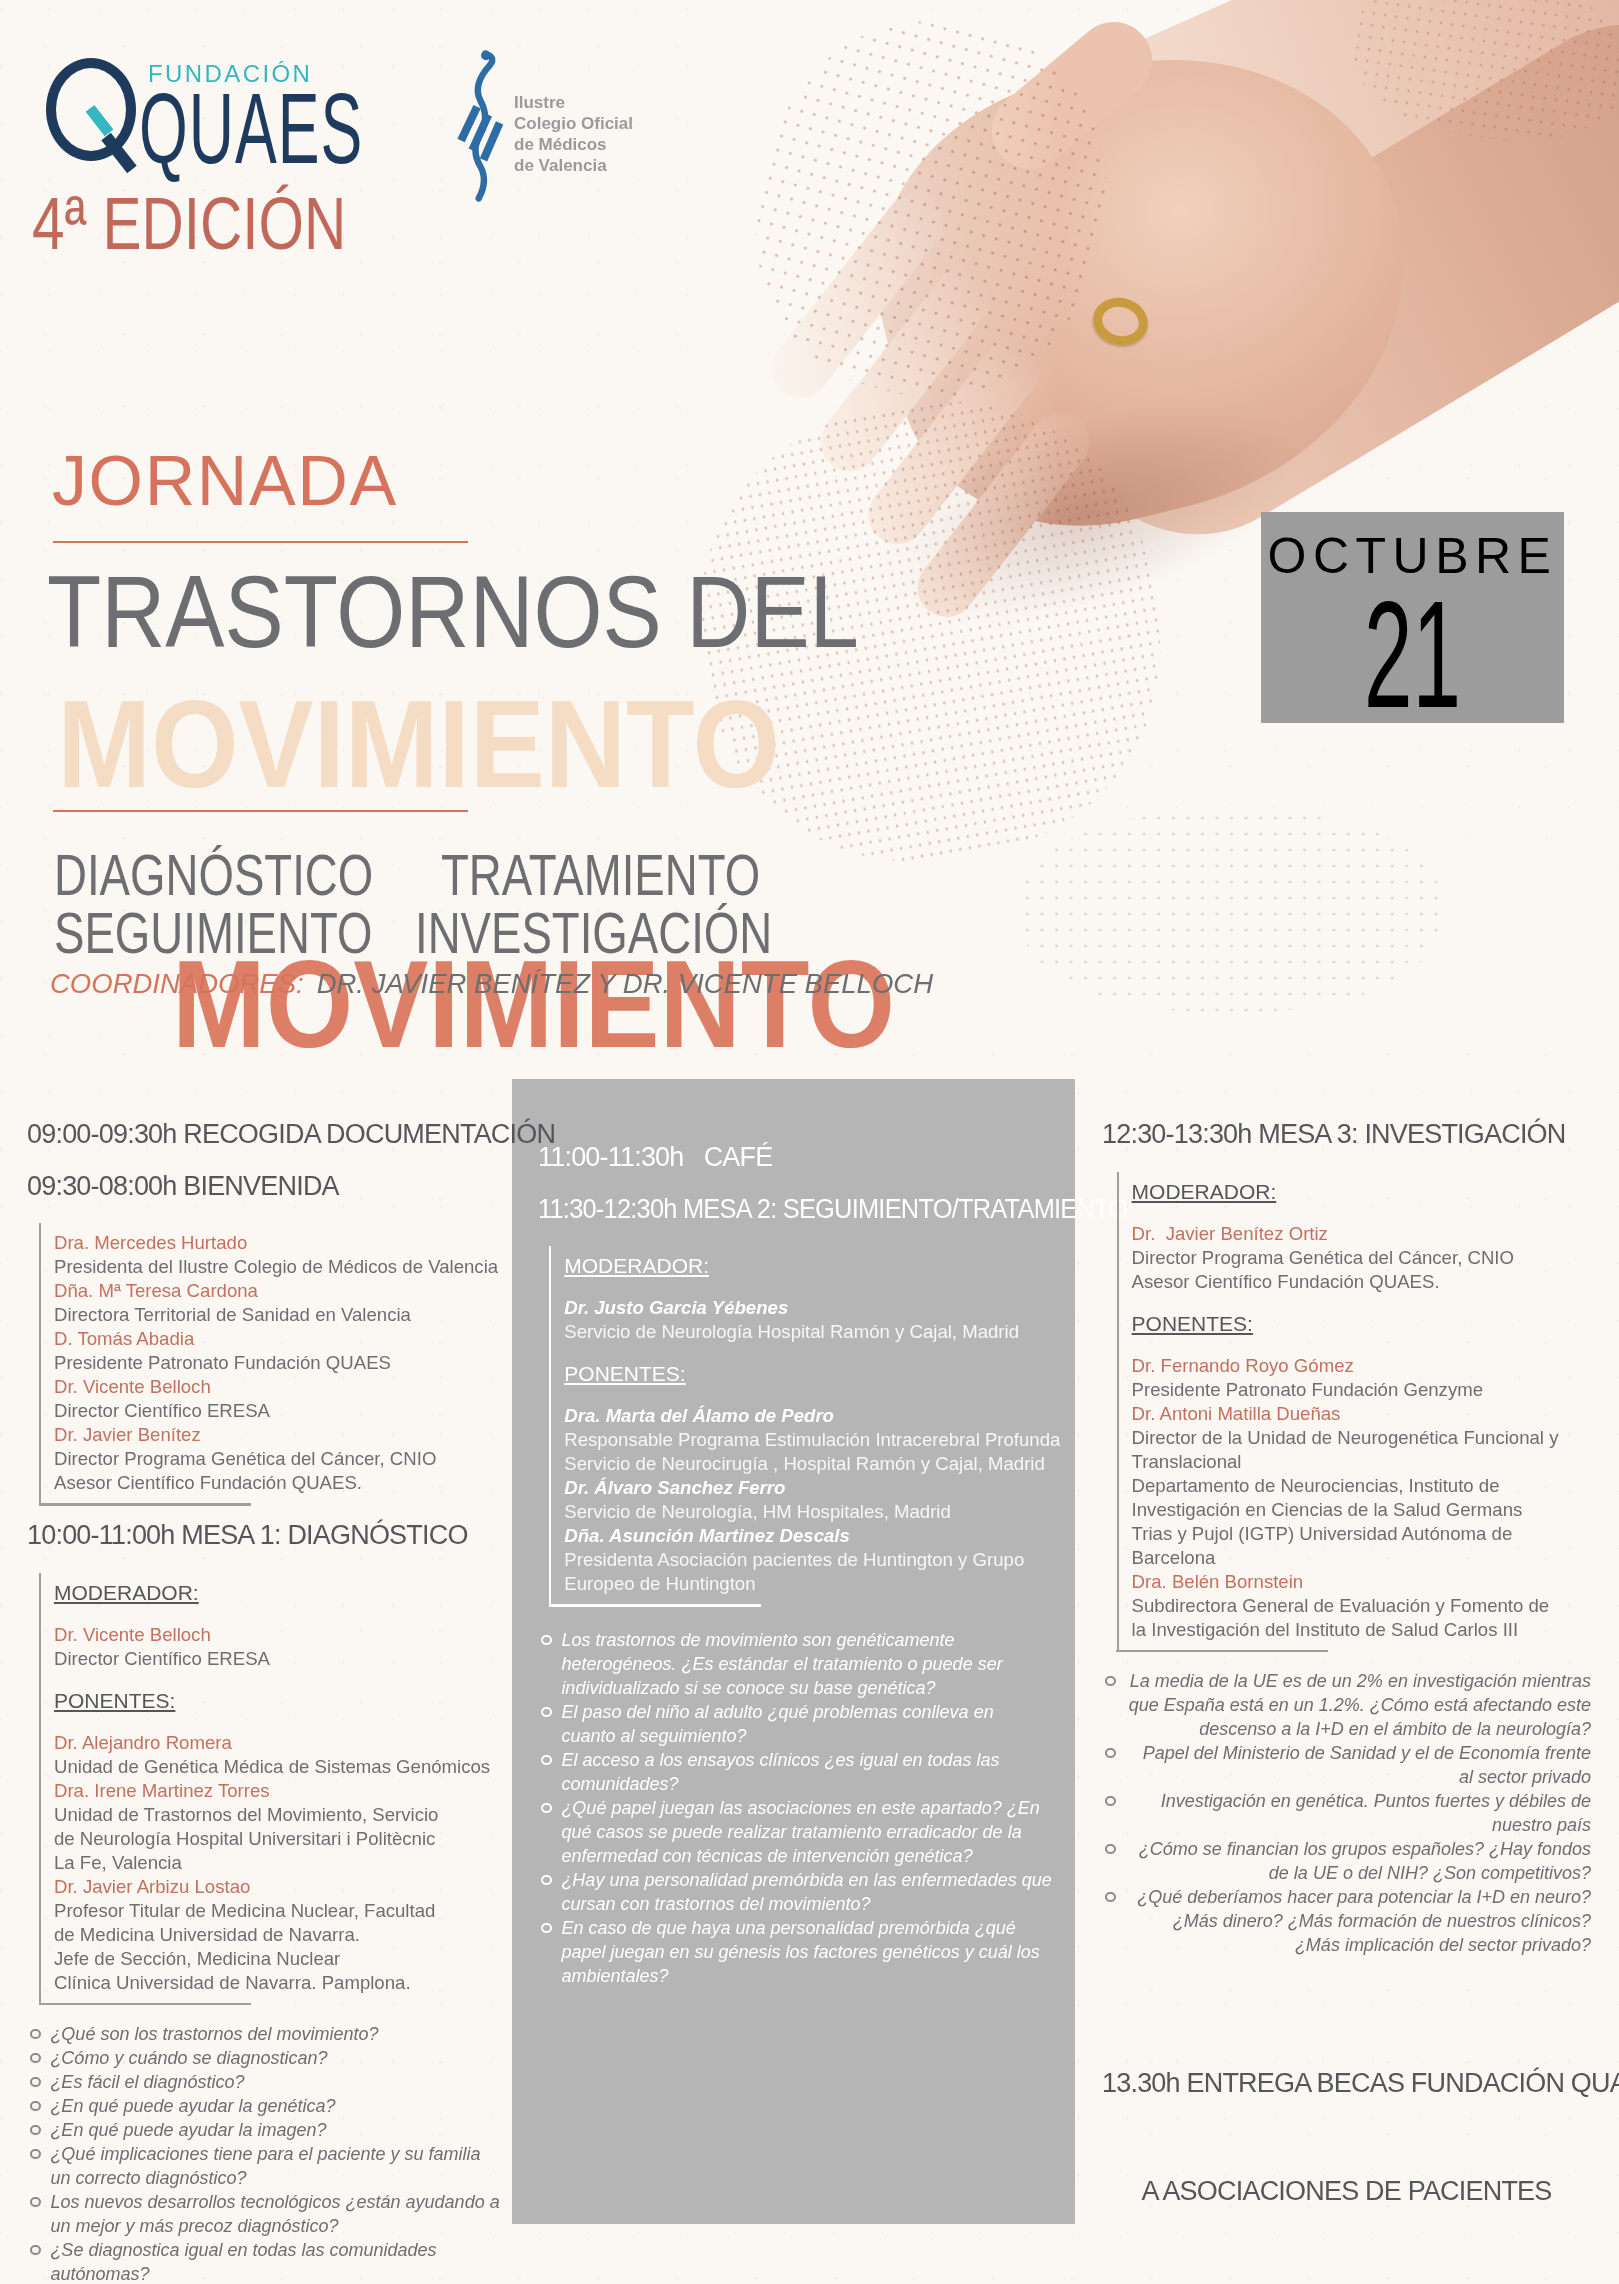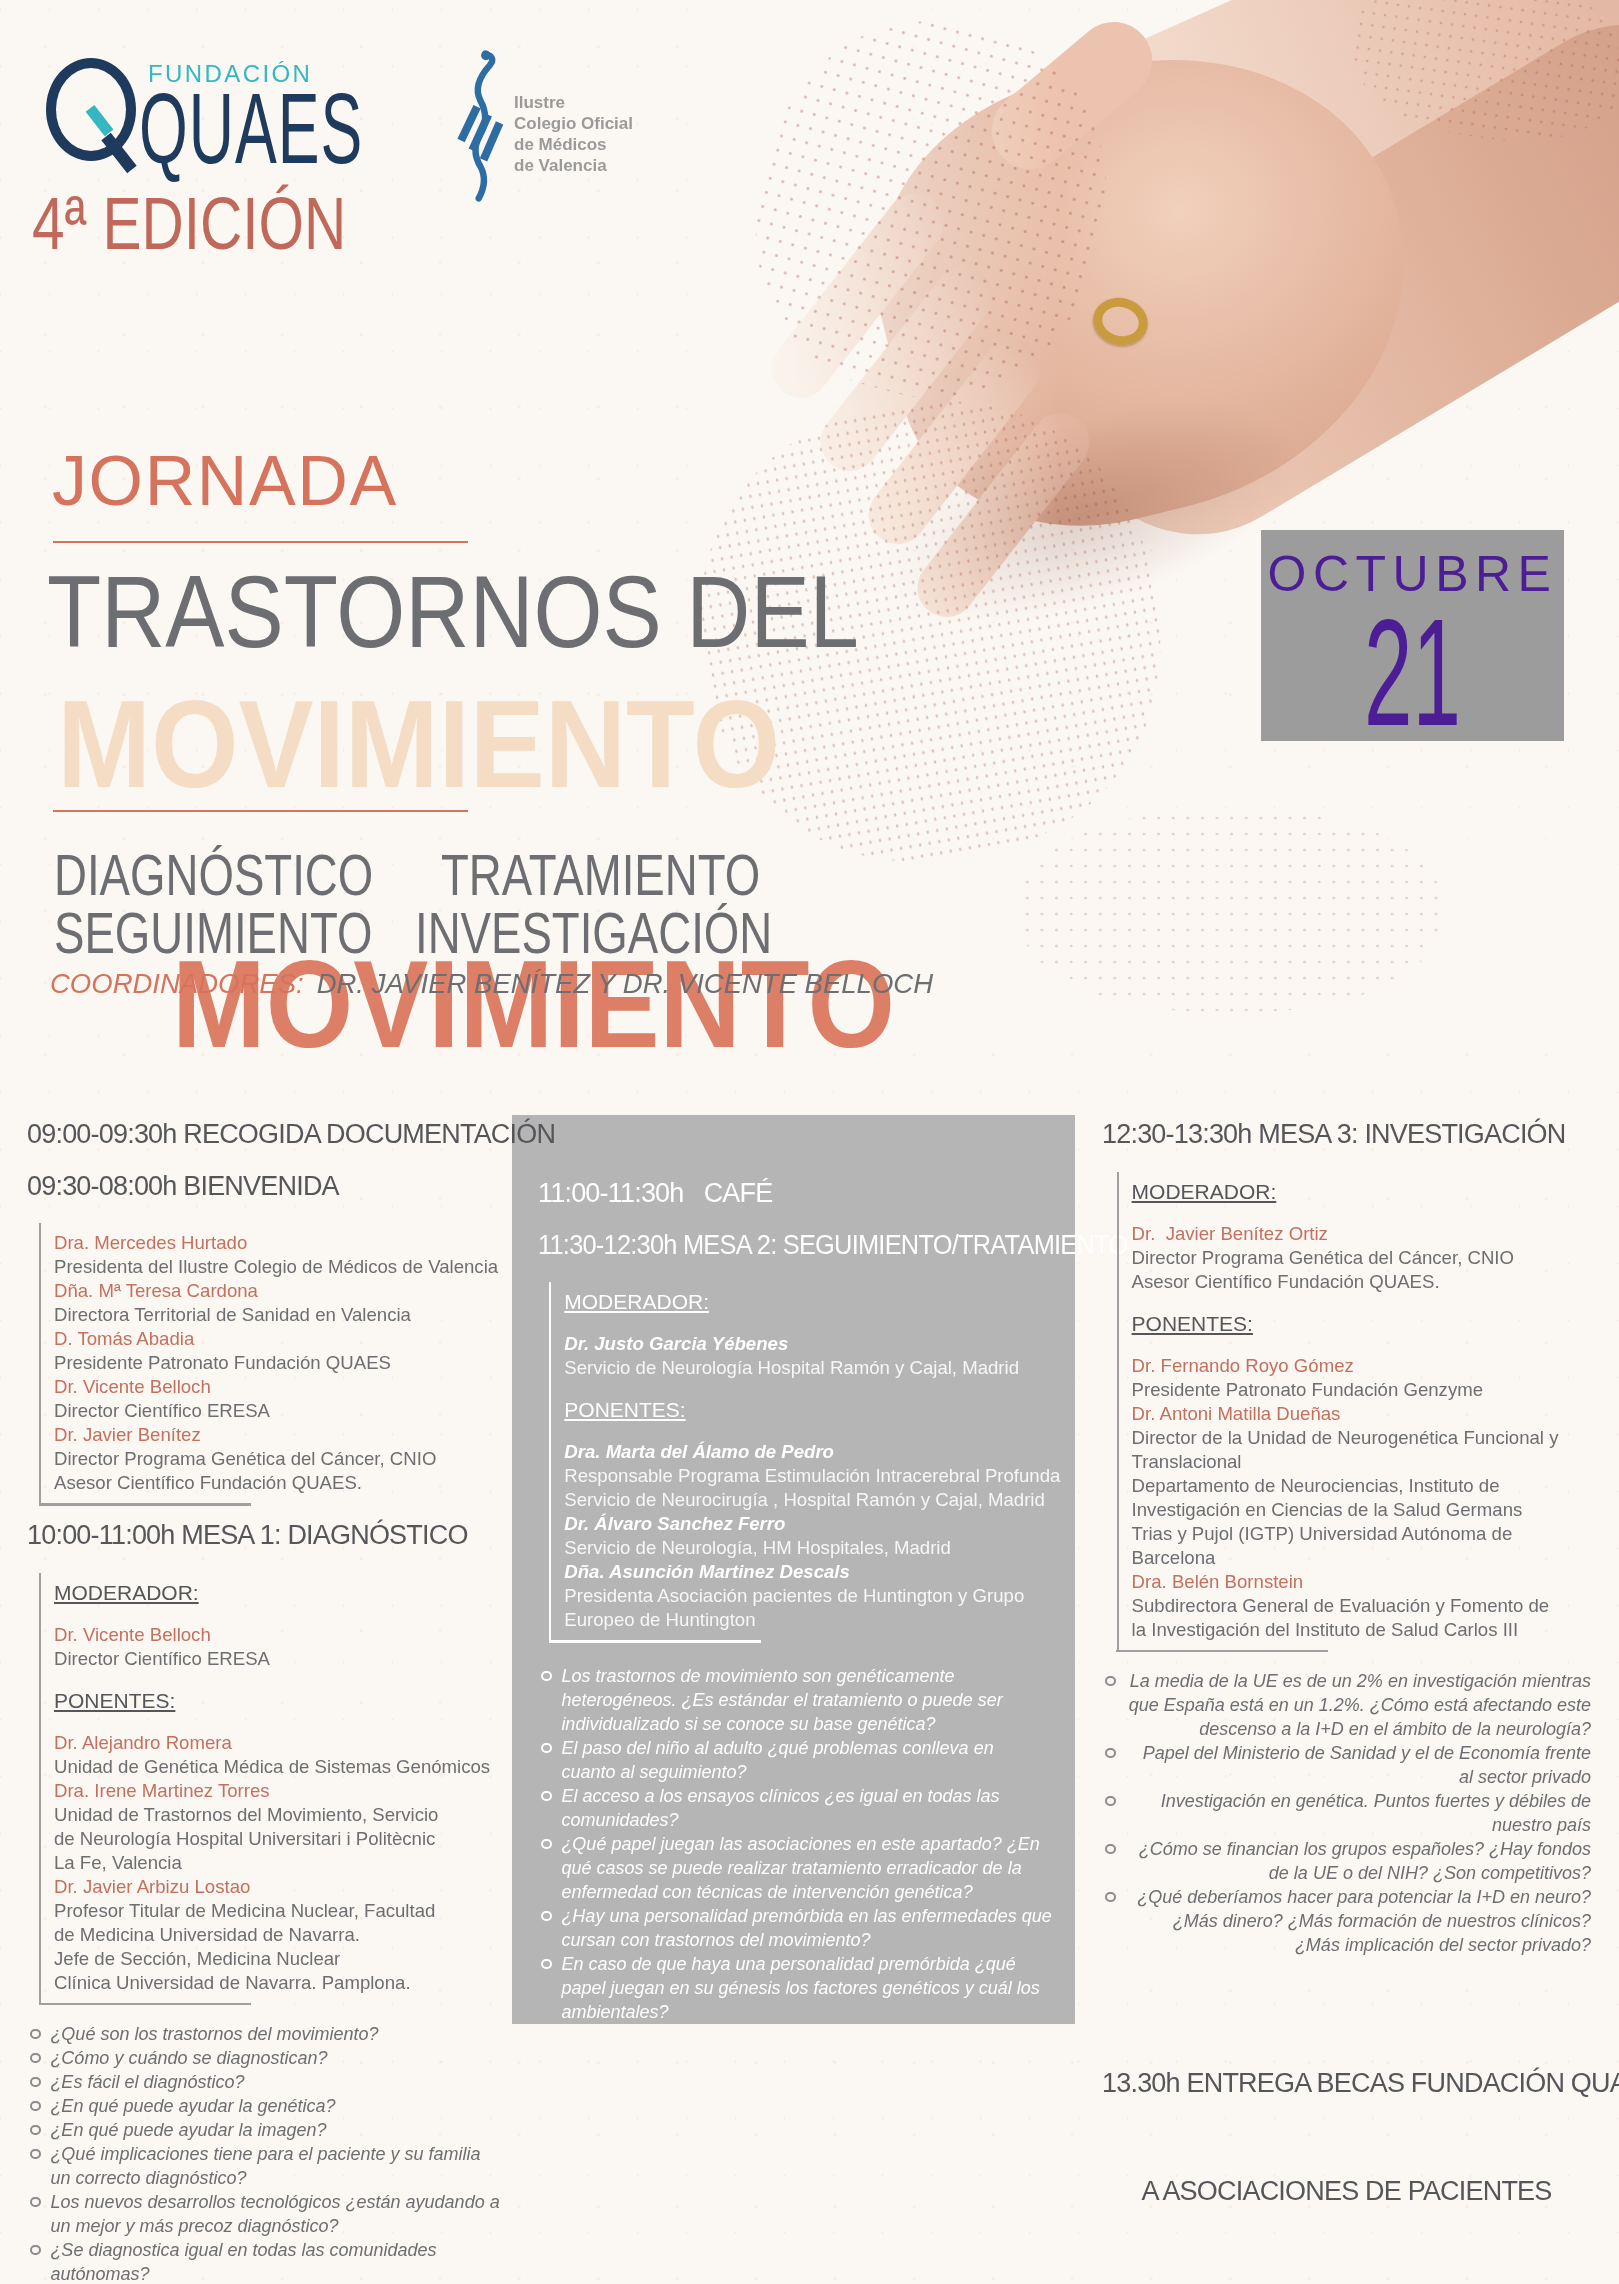--- a/index.html
+++ b/index.html
@@ -60,29 +60,29 @@
   .mov{left:47px;top:646px;font-size:125px;font-weight:bold;transform:scaleX(.9);transform-origin:0 0;white-space:pre;z-index:3;}
   .mov .sh{position:absolute;left:11.3px;top:26px;color:#f5dcc5;}
   .mov .mn{position:relative;color:#dd7f66;}
   .topic{font-size:57px;color:#6d6e71;transform:scaleX(.8);transform-origin:0 0;white-space:pre;z-index:3;}
   .tp1{left:54px;top:842px;} .tp2{left:441px;top:842px;}
   .tp3{left:54px;top:900px;} .tp4{left:415px;top:900px;}
   .coords{left:50px;top:968px;font-style:italic;font-size:27.5px;white-space:pre;z-index:3;}
   .coords .lab{color:#d5735c;}
   .coords .nm{color:#6d6e71;margin-left:13px;}
   
-  .datebox{left:1261px;top:530px;width:303px;height:211px;background:#9c9c9c;color:#4c1d95;text-align:center;z-index:3;}
+  .datebox{left:1261px;top:512px;width:303px;height:211px;background:#9c9c9c;color:#000000;text-align:center;z-index:3;}
   .datebox .month{font-size:50px;letter-spacing:6.5px;margin-top:14.6px;white-space:pre;}
   .datebox .day{font-size:121px;line-height:121px;margin-top:0;transform:scale(.72,1.26);transform-origin:50% 22%;}
   .venue{left:1227px;top:755px;width:372px;text-align:center;z-index:3;}
   .venue .v1{font-size:49px;color:#55565a;line-height:47px;}
   .venue .v2{font-size:55px;color:#c0695a;letter-spacing:4.9px;line-height:53px;}
   .venue .v3{font-size:49px;color:#55565a;letter-spacing:-1.6px;line-height:47px;}
   
-  .panel{position:absolute;left:512px;top:1079px;width:563px;height:909px;background:#b5b5b5;z-index:2;margin-top:36px;}
+  .panel{position:absolute;left:512px;top:1079px;width:563px;height:1145px;background:#b5b5b5;z-index:2;}
   .panel-inner{padding:42px 23px 0 26px;}
   .col-left{position:absolute;left:27px;top:1098px;width:474px;z-index:3;}
   .col-right{position:absolute;left:1102px;top:1098px;width:489px;z-index:3;}
   .ph{font-size:27px;color:#55565a;letter-spacing:-0.8px;line-height:29px;font-weight:400;white-space:pre;}
   .ph + .ph{margin-top:19.4px;}
   .ph.mt{margin-top:18px;}
   .squeeze{transform:scaleX(.94);transform-origin:0 50%;}
   .panel .ph{color:#fff;}
   .pbox{position:relative;border-left:2.4px solid #9f9f9f;padding:8px 0 8px 13px;margin:11.3px 0 0 12px;}
   .pbox .bbar{position:absolute;left:-2.4px;bottom:-2.4px;width:212px;height:2.4px;background:#9f9f9f;}

